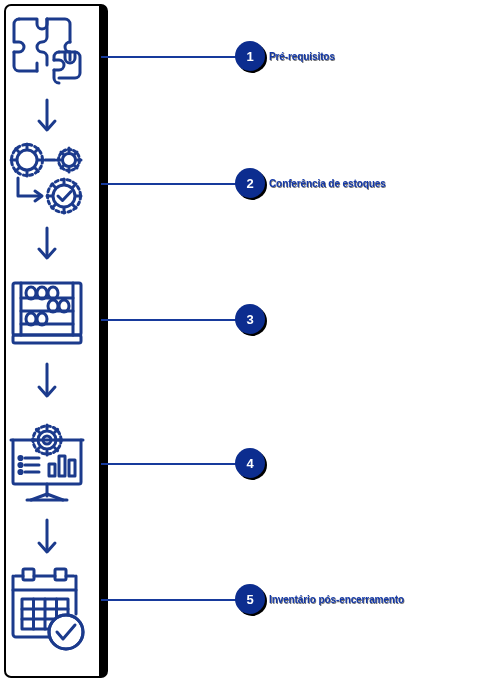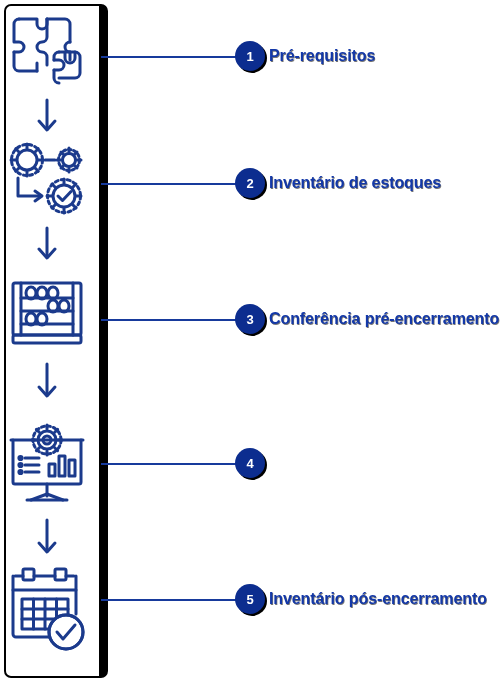--- a/index.html
+++ b/index.html
@@ -89,21 +89,21 @@
     font-size: 13px;
     font-weight: bold;
     display: flex;
     align-items: center;
     justify-content: center;
     line-height: 1;
   }
   .step-label {
     margin-left: 4px;
     color: #1338a8;
-    font-size: 16px;
+    font-size: 10px;
     font-weight: bold;
     white-space: nowrap;
     text-shadow: 0.7px 0.7px 0 rgba(0,0,0,0.55);
     letter-spacing: -0.1px;
   }
 </style>
 </head>
 <body>
 
 <div id="icon-rail"></div>
@@ -299,29 +299,28 @@
     <span class="disc">1</span>
   </span>
   <span class="step-label">Pré-requisitos</span>
 </div>
 
 <div class="step-row" style="left:235px;top:168px;">
   <span class="step-bullet">
     <span class="shadow"></span>
     <span class="disc">2</span>
   </span>
-  <span class="step-label">Inventário de estoques</span>
+  <span class="step-label">Conferência de estoques</span>
 </div>
 
 <div class="step-row" style="left:235px;top:304px;">
   <span class="step-bullet">
     <span class="shadow"></span>
     <span class="disc">3</span>
   </span>
-  <span class="step-label">Conferência pré-encerramento</span>
 </div>
 
 <div class="step-row" style="left:235px;top:448px;">
   <span class="step-bullet">
     <span class="shadow"></span>
     <span class="disc">4</span>
   </span>
 </div>
 
 <div class="step-row" style="left:235px;top:584px;">

